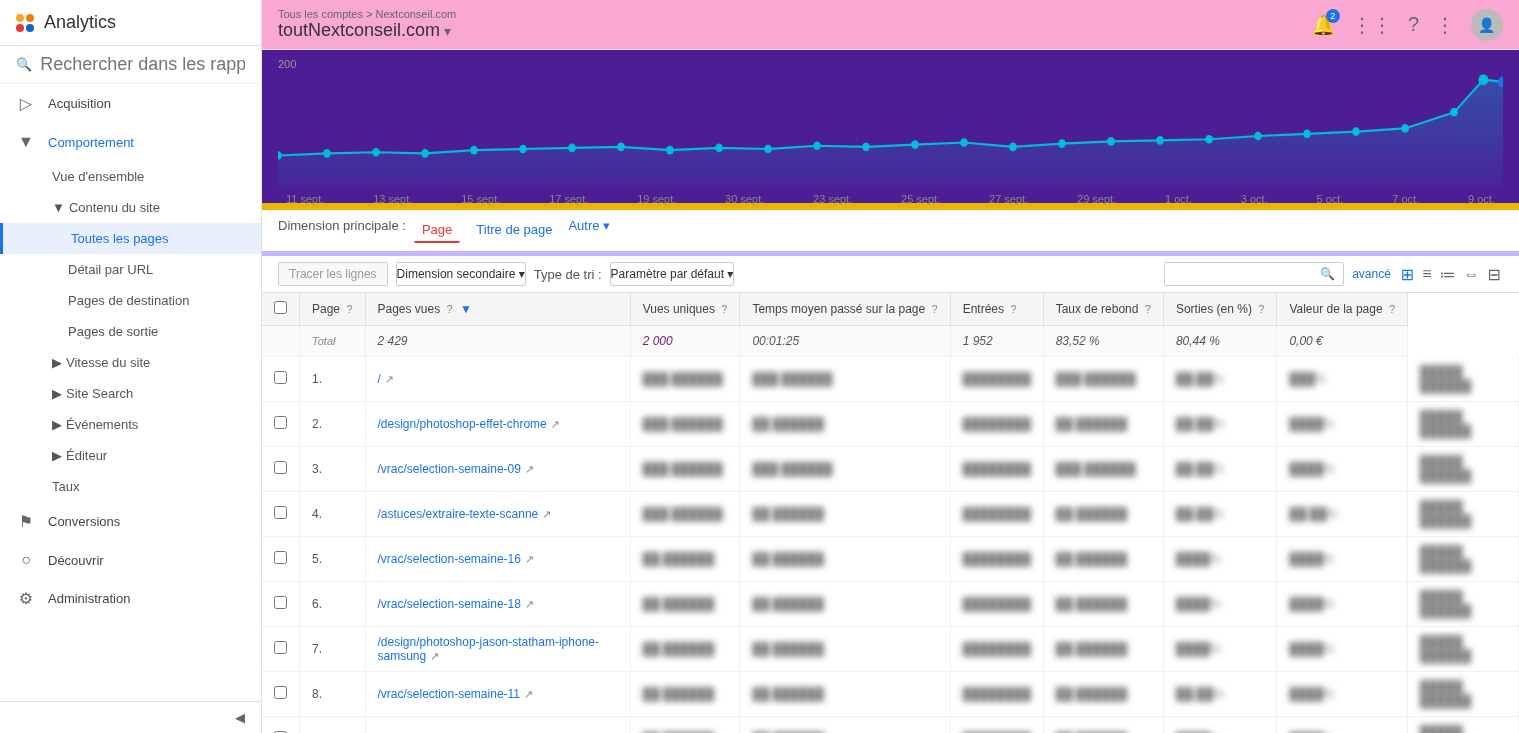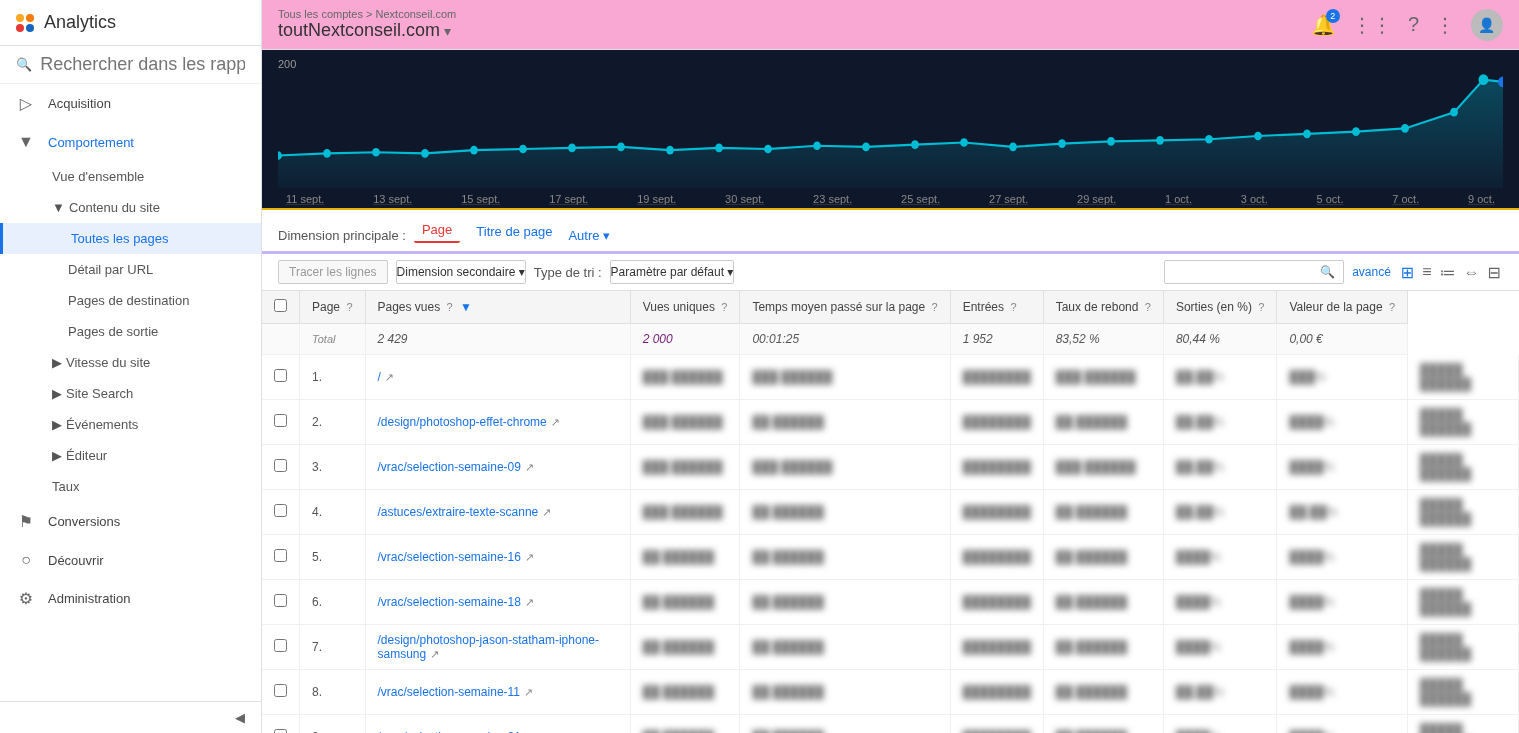--- a/index.html
+++ b/index.html
@@ -141,39 +141,38 @@
     
     .content-area {
       flex: 1;
       overflow-y: auto;
       padding: 0;
     }
 
     
     .chart-area {
       padding: 8px 16px 0;
-      border-bottom: 2px solid #eab308;
+      border-bottom: 7px solid #eab308;
       height: 160px;
       position: relative;
-      background: #0f172a;
-      text-decoration: underline;
+      background: #4c1d95;
     }
 
     .chart-svg-container {
       width: 100%;
       height: 130px;
     }
 
     
     .dimension-bar {
       display: flex;
-      align-items: flex-end;
+      align-items: flex-start;
       padding: 8px 16px;
       gap: 8px;
-      border-bottom: 3px solid #c4b5fd;
+      border-bottom: 5px solid #c4b5fd;
       font-size: 13px;
       flex-wrap: wrap;
     }
     .dimension-label { color: #555; }
     .dimension-tab {
       padding: 4px 8px;
       cursor: pointer;
       color: #1a73e8;
       border-radius: 2px;
       font-size: 13px;

